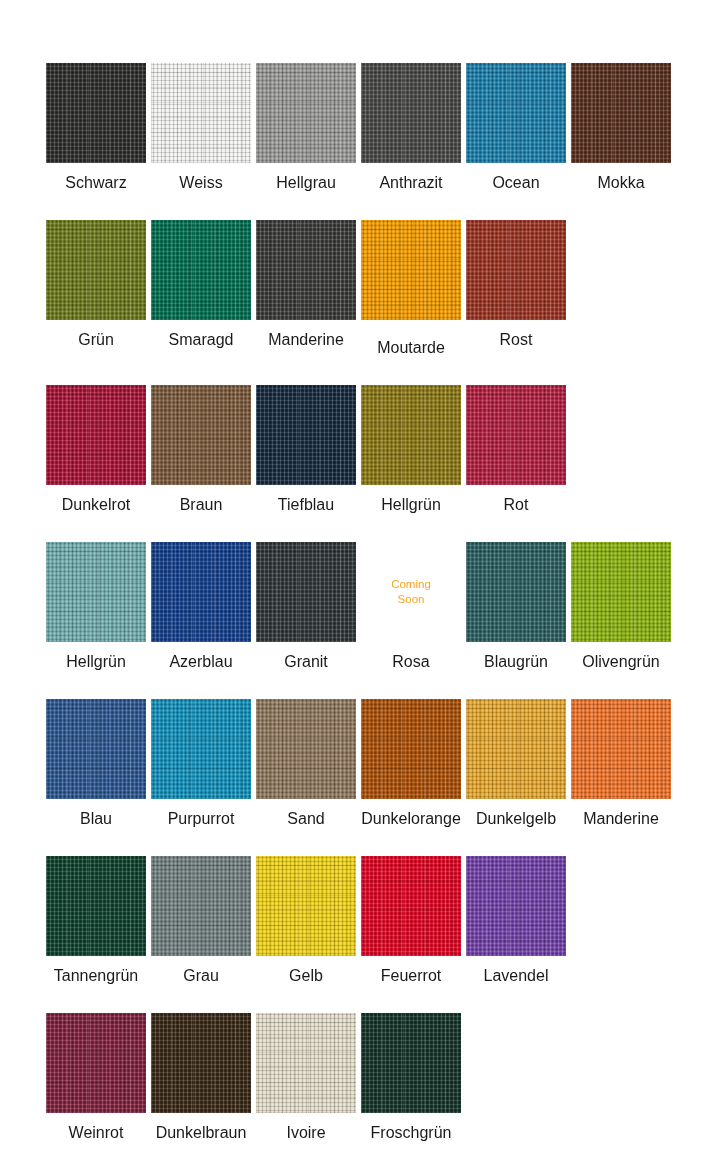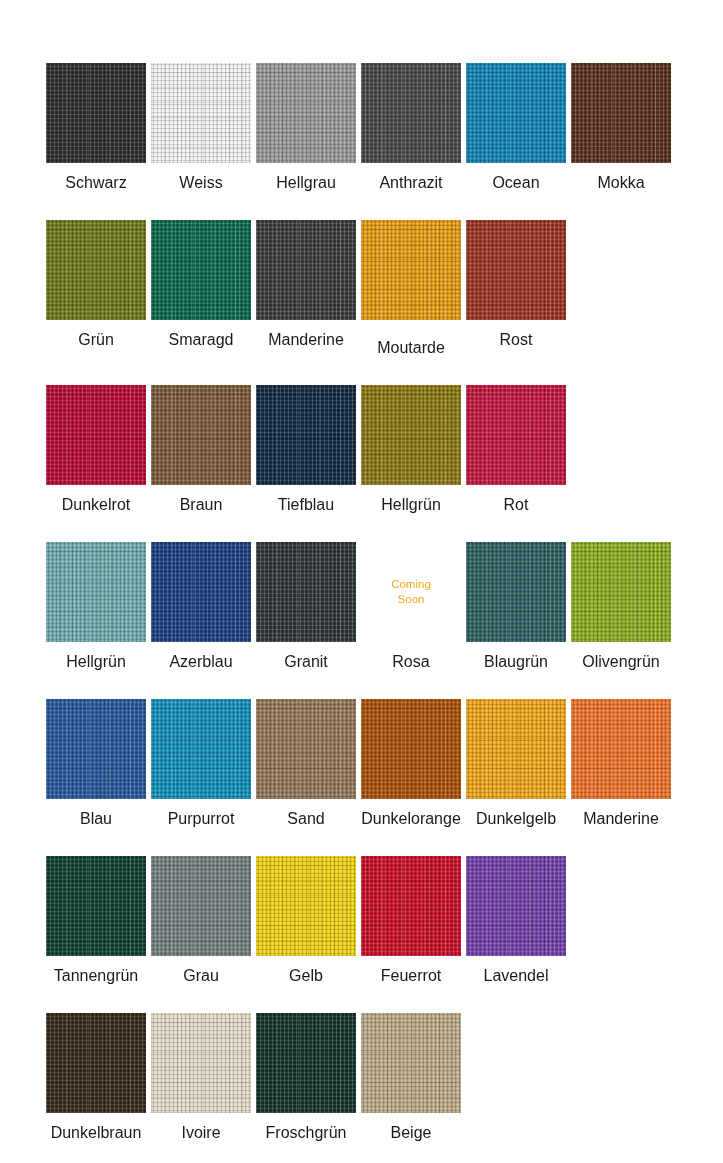--- a/index.html
+++ b/index.html
@@ -269,35 +269,35 @@
         <div class="swatch-chip" style="background-color: rgb(204, 16, 41);"></div>
         <div class="swatch-label" style="color: rgb(26, 26, 26);">Feuerrot</div>
       </div>
       <div class="swatch-cell">
         <div class="swatch-chip" style="background-color: rgb(115, 67, 171);"></div>
         <div class="swatch-label" style="color: rgb(26, 26, 26);">Lavendel</div>
       </div>
     </div>
     <div class="swatch-row">
       <div class="swatch-cell">
+        <div class="swatch-chip" style="background-color: rgb(139, 29, 63);"></div>
+        <div class="swatch-label" style="color: rgb(26, 26, 26);">Weinrot</div>
+      </div>
+      <div class="swatch-cell">
         <div class="swatch-chip" style="background-color: rgb(58, 42, 24);"></div>
         <div class="swatch-label" style="color: rgb(26, 26, 26);">Dunkelbraun</div>
       </div>
       <div class="swatch-cell">
         <div class="swatch-chip" style="background-color: rgb(228, 221, 199);"></div>
         <div class="swatch-label" style="color: rgb(26, 26, 26);">Ivoire</div>
       </div>
       <div class="swatch-cell">
         <div class="swatch-chip" style="background-color: rgb(22, 53, 42);"></div>
         <div class="swatch-label" style="color: rgb(26, 26, 26);">Froschgrün</div>
       </div>
-      <div class="swatch-cell">
-        <div class="swatch-chip" style="background-color: rgb(188, 171, 139);"></div>
-        <div class="swatch-label" style="color: rgb(26, 26, 26);">Beige</div>
-      </div>
     </div>
     <div class="swatch-row">
       <div class="swatch-cell">
         <div class="swatch-chip" style="background-color: rgb(219, 212, 58);"></div>
       </div>
       <div class="swatch-cell">
         <div class="swatch-chip" style="background-color: rgb(139, 147, 208);"></div>
       </div>
       <div class="swatch-cell">
         <div class="swatch-chip" style="background-color: rgb(234, 85, 38);"></div>

